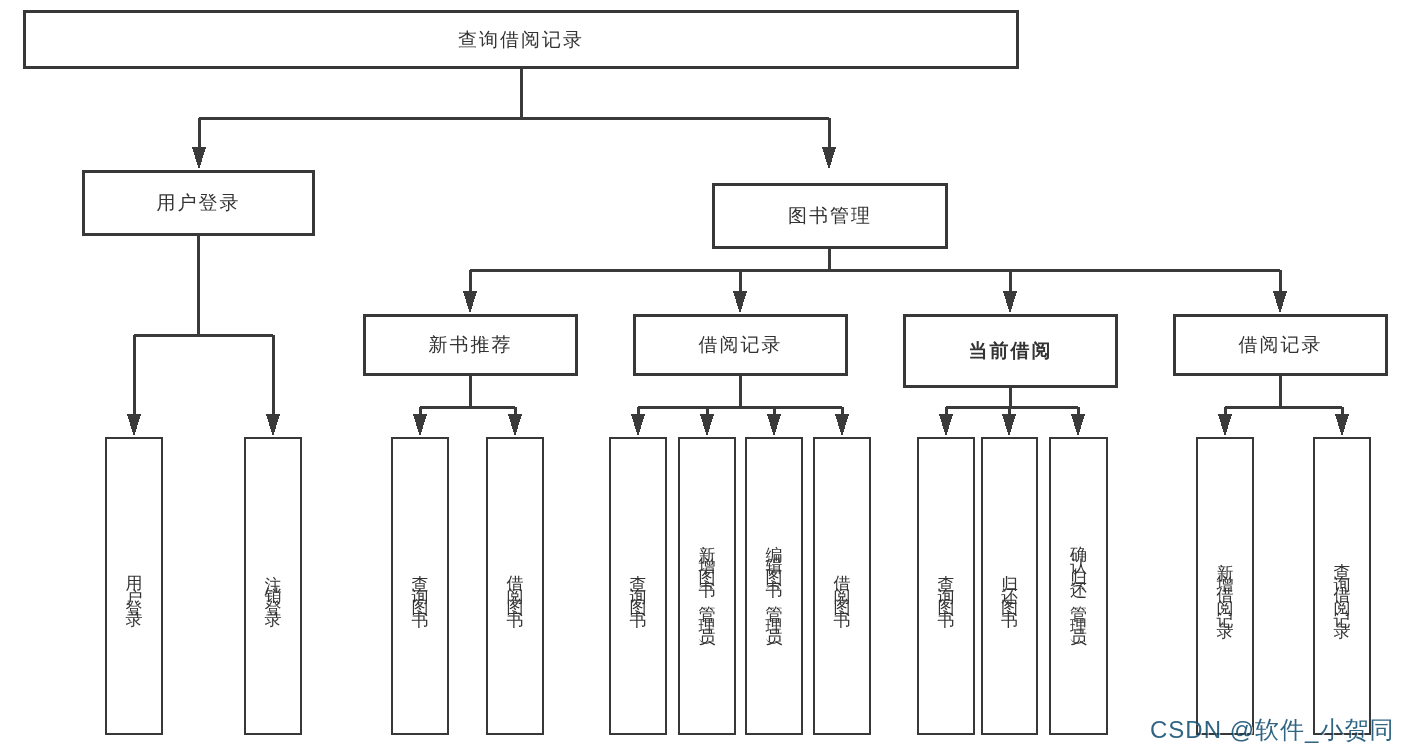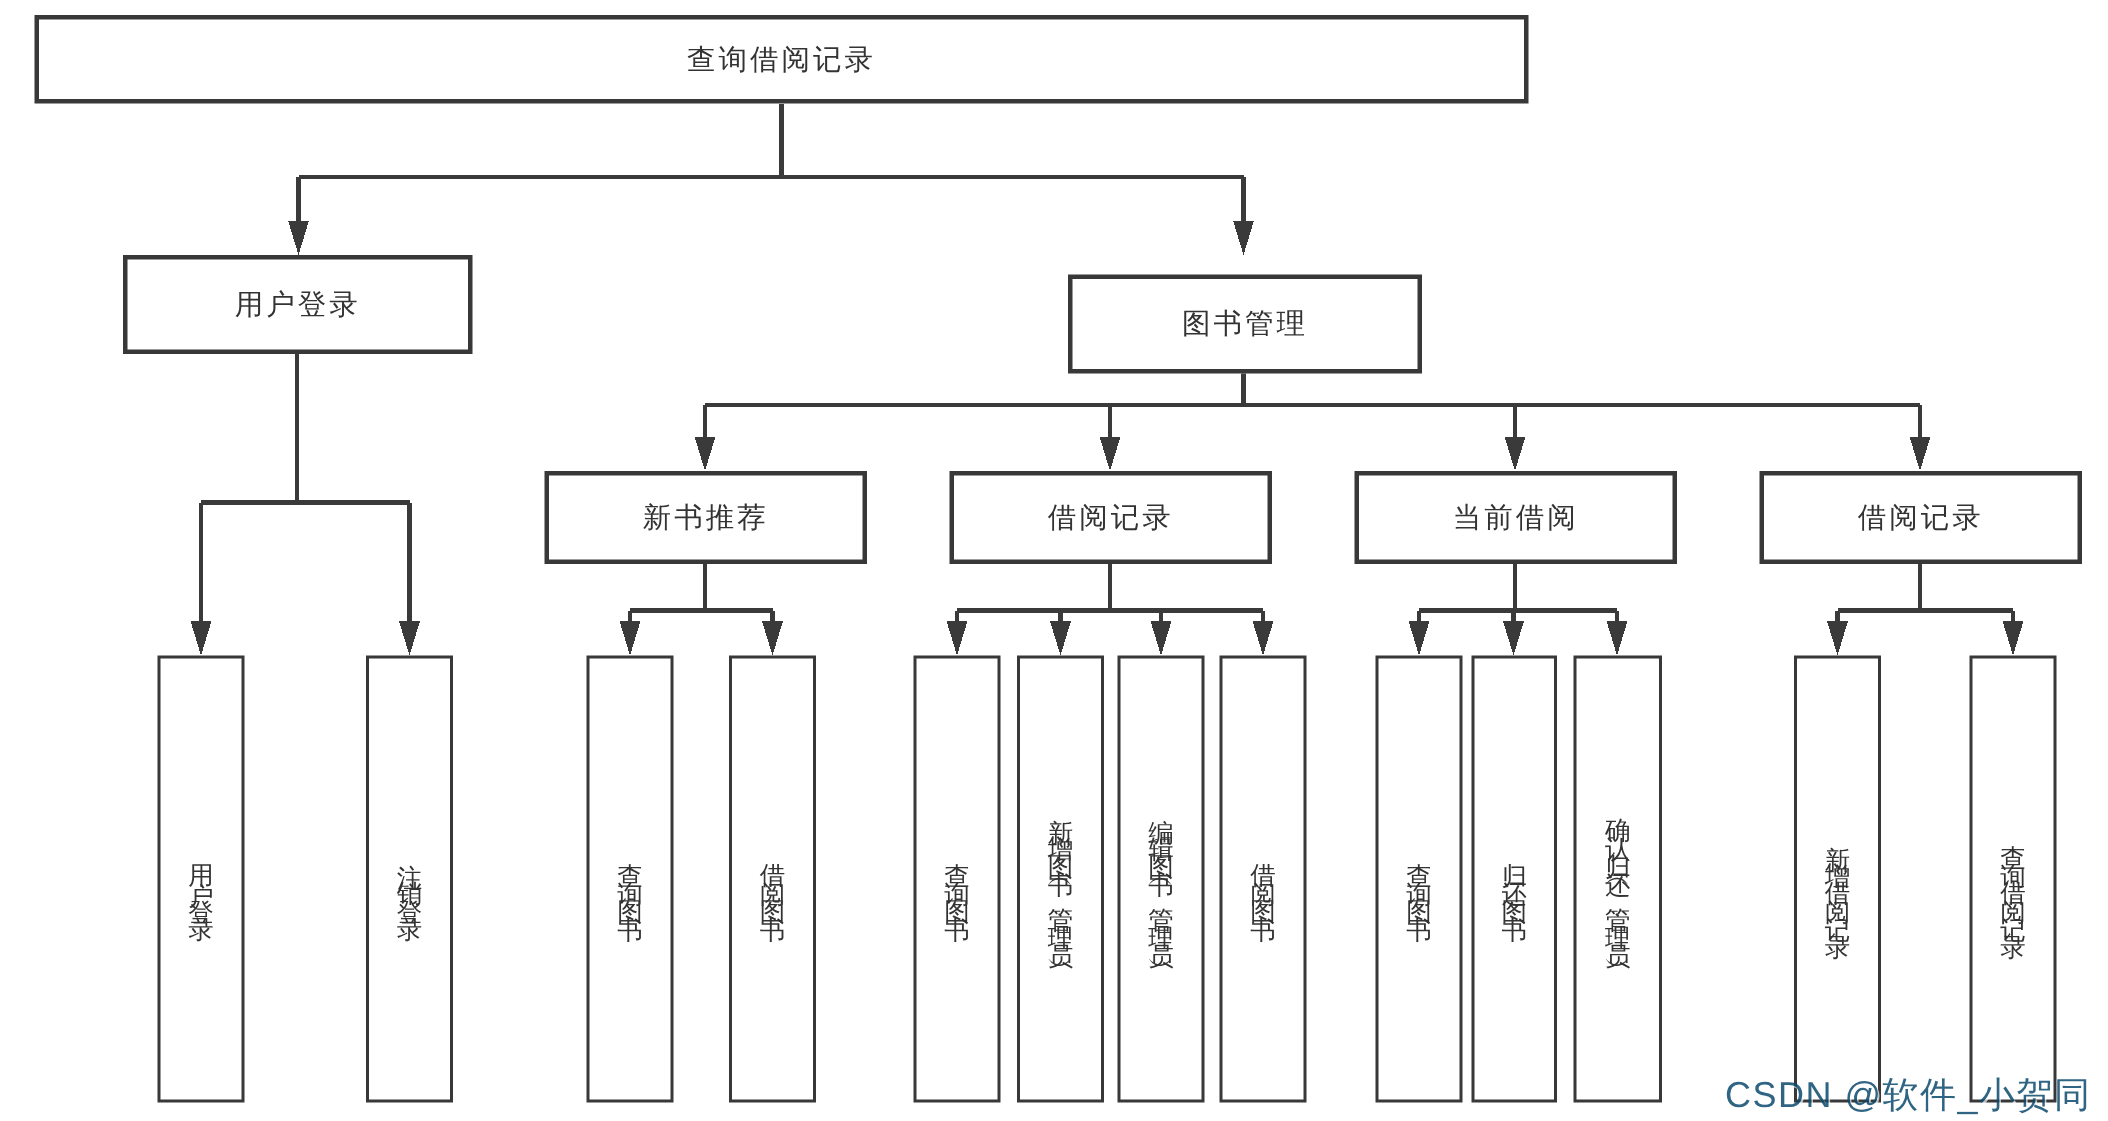--- a/index.html
+++ b/index.html
@@ -85,21 +85,21 @@
   <div class="hbox" style="left:712px;top:183px;width:236px;height:66px;">
     <span>图书管理</span>
   </div>
 
   <div class="hbox" style="left:363px;top:314px;width:215px;height:62px;font-family:Liberation Serif, serif;">
     <span>新书推荐</span>
   </div>
   <div class="hbox" style="left:633px;top:314px;width:215px;height:62px;">
     <span>借阅记录</span>
   </div>
-  <div class="hbox" style="left:903px;top:314px;width:215px;height:62px;">
+  <div class="hbox" style="left:903px;top:314px;width:215px;height:74px;font-weight:bold;">
     <span>当前借阅</span>
   </div>
   <div class="hbox" style="left:1173px;top:314px;width:215px;height:62px;font-family:Liberation Mono, monospace;">
     <span>借阅记录</span>
   </div>
 
   <div class="vbox" style="left:105px;">
     <span>用户登录</span>
   </div>
   <div class="vbox" style="left:244px;">

